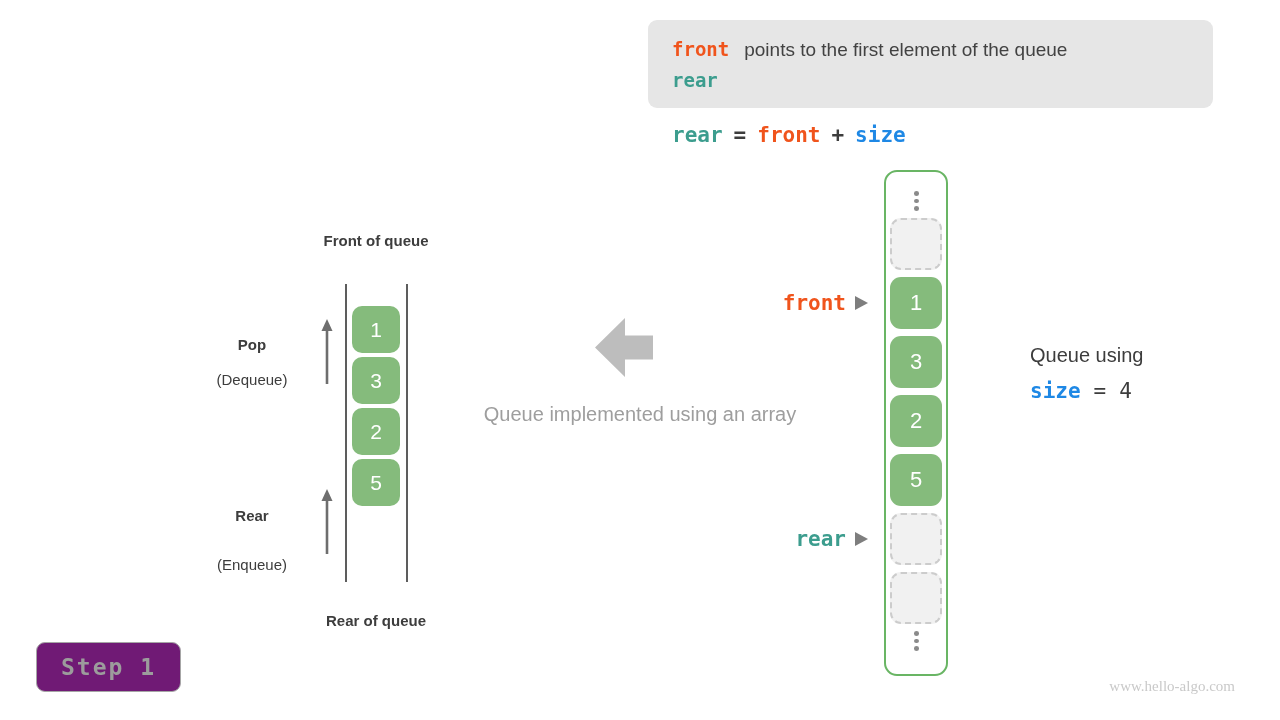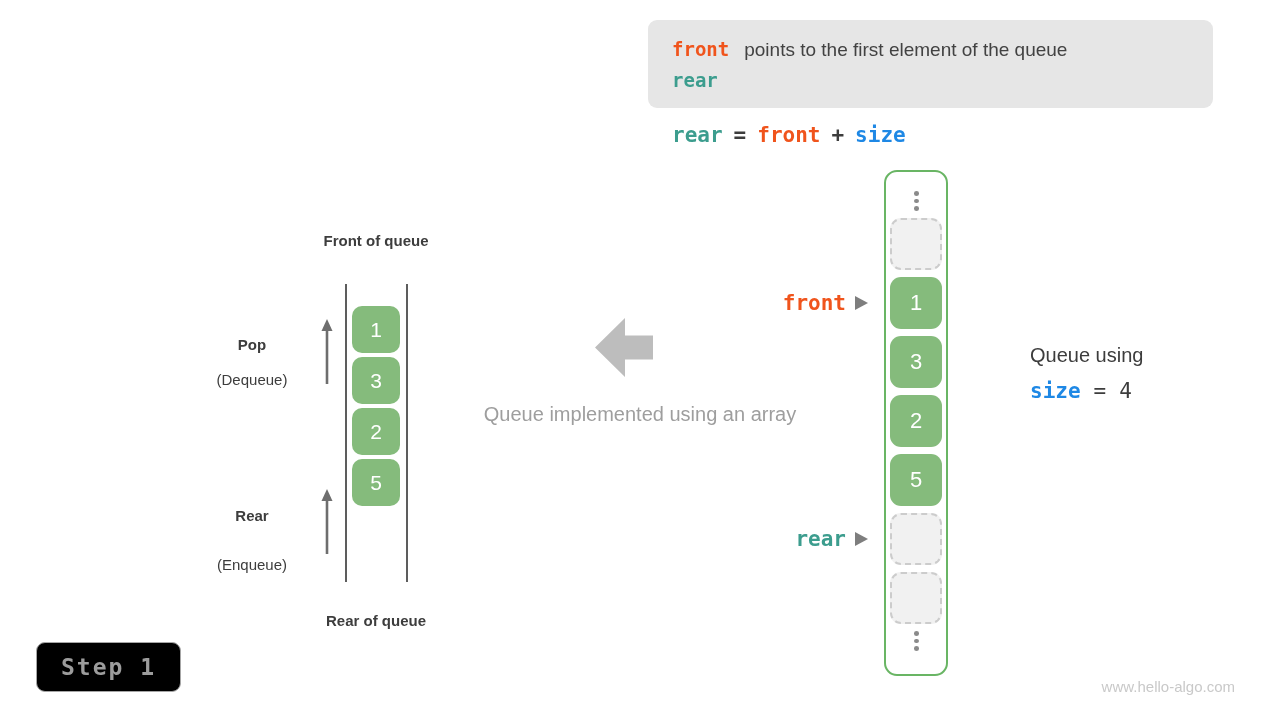--- a/index.html
+++ b/index.html
@@ -76,29 +76,29 @@
   
   .qsize-title{position:absolute;left:1030px;top:344px;font-size:20px;}
   .qsize-line{
     position:absolute;left:1030px;top:379px;display:flex;align-items:center;gap:13px;
     font-family:"DejaVu Sans Mono",monospace;font-size:21px;
   }
 
   
   .step-badge{
     position:absolute;left:36px;top:642px;width:145px;height:50px;box-sizing:border-box;
-    border:1.5px solid #a6a6a6;border-radius:9px;background:#000000;
+    border:1.5px solid #a6a6a6;border-radius:9px;background:#701a75;
     display:flex;align-items:center;justify-content:center;
     font-family:"DejaVu Sans Mono",monospace;font-weight:bold;font-size:23px;
     color:#9c9c9c;letter-spacing:2px;
   }
 
   .watermark{
     position:absolute;left:1035px;top:678px;width:200px;text-align:right;
-    font-family:Liberation Sans, sans-serif;font-size:15px;color:var(--watermark_gray);
+    font-family:Liberation Serif, serif;font-size:15px;color:var(--watermark_gray);
   }
 </style>
 </head>
 <body>
 
 <div class="stage">
 
   <div class="legend">
     <div class="legend-line">
       <span class="code mono orange">front</span>

